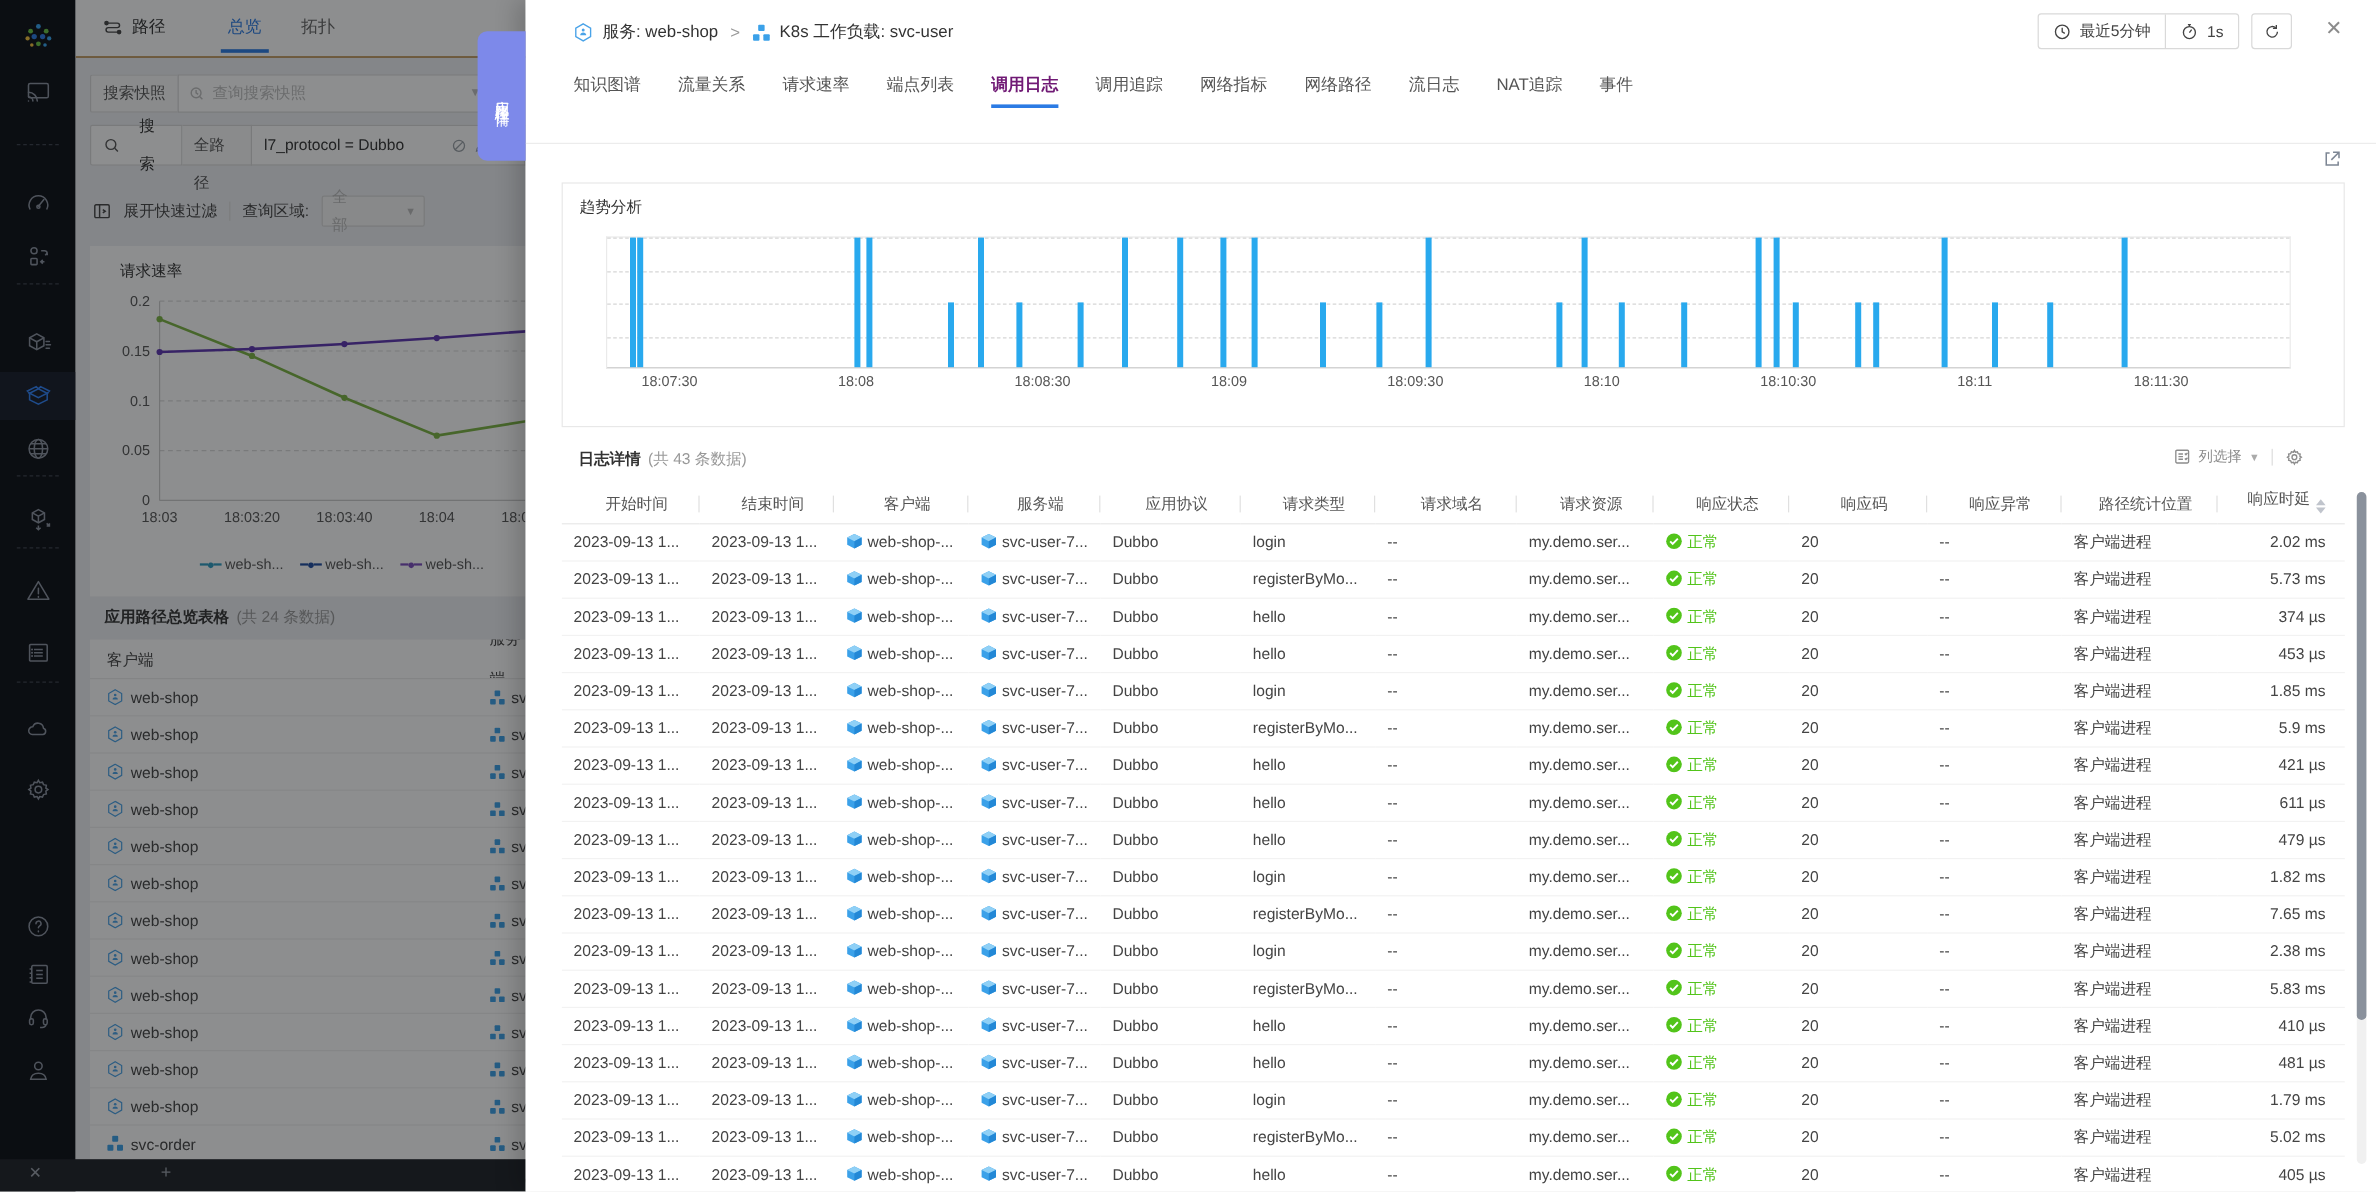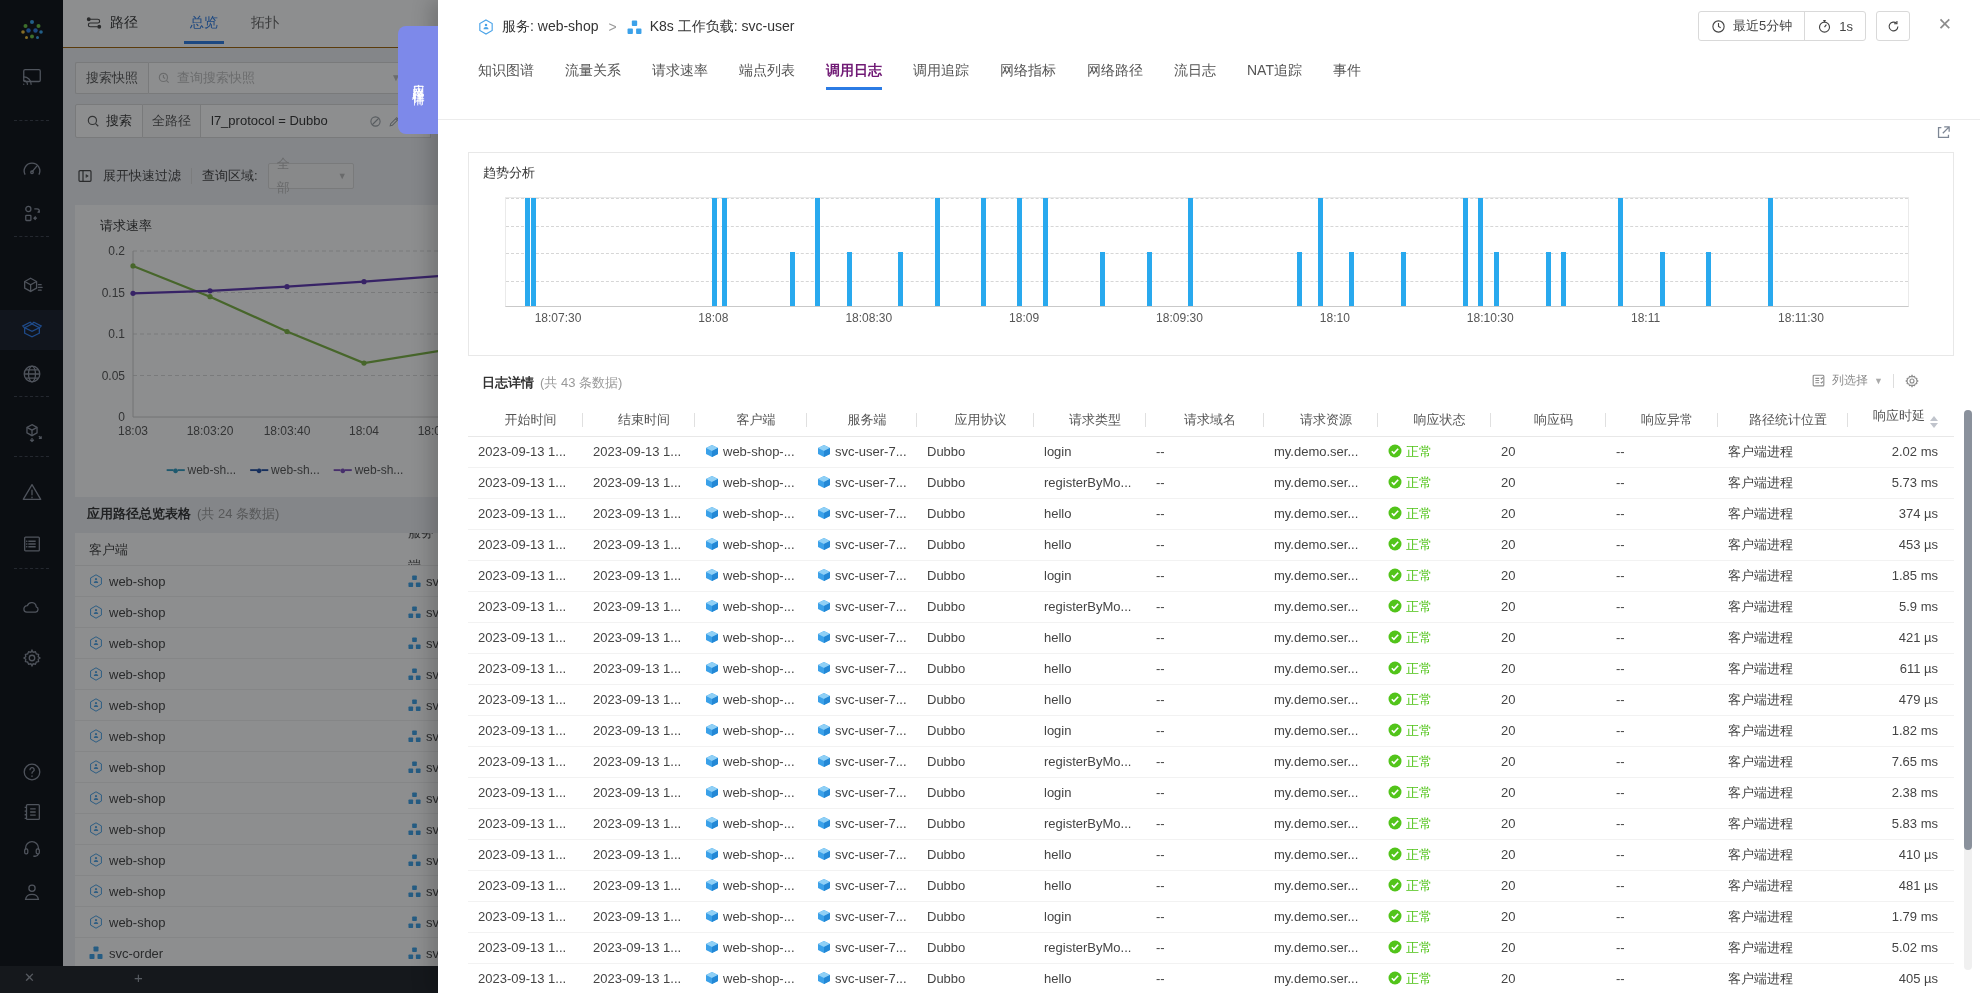--- a/index.html
+++ b/index.html
@@ -22,21 +22,21 @@
   .lp-tab { position:absolute; top:14px; font-size:14px; color:#666; }
   .lp-tab.active { color:#2b7be4; }
   .lp-tab.active::after { content:""; position:absolute; left:-6px; right:-6px; bottom:-12px; height:3px; background:#2b7be4; }
 
   .lp-row1 { position:absolute; left:12px; top:62px; height:32px; display:flex; }
   .lp-snap-label { height:32px; line-height:30px; padding:0 10px; border:1px solid #d9d9d9; border-right:none; background:#fafafa; color:#555; border-radius:2px 0 0 2px; }
   .lp-snap-input { width:262px; height:32px; line-height:30px; border:1px solid #d9d9d9; border-radius:0 2px 2px 0; background:#fff; color:#bfbfbf; padding:0 8px; display:flex; align-items:center; gap:6px; }
   .lp-snap-input .chev { margin-left:auto; color:#bfbfbf; font-size:10px; }
 
   .lp-row2 { position:absolute; left:12px; top:104px; height:34px; display:flex; gap:0; }
-  .lp-search-btn { height:34px; line-height:32px; border:1px solid #d9d9d9; background:#fff; padding:14px 10px; display:flex; gap:6px; align-items:center; color:#333; border-radius:2px 0 0 2px; }
+  .lp-search-btn { height:34px; line-height:32px; border:1px solid #d9d9d9; background:#fff; padding:14px 10px; display:flex; gap:16px; align-items:center; color:#333; border-radius:2px 0 0 2px; }
   .lp-scope { height:34px; line-height:32px; border:1px solid #d9d9d9; border-left:none; background:#fafafa; padding:0 9px; color:#555; }
   .lp-filter { height:34px; line-height:32px; border:1px solid #d9d9d9; border-left:none; background:#fff; padding:0 10px; display:flex; gap:8px; align-items:center; width:230px; color:#333;justify-content:space-between; }
   .lp-filter .f-icons { display:flex; gap:6px; color:#9aa0a6; font-size:12px; }
 
   .lp-row3 { position:absolute; left:14px; top:163px; height:26px; display:flex; align-items:center; gap:10px; color:#444; }
   .lp-region-dd { height:26px; line-height:24px; border:1px solid #d9d9d9; background:#f5f5f5; color:#bbb; padding:0 8px; border-radius:2px; width:86px; display:flex; align-items:center;gap:48px; }
   .lp-region-dd .chev { margin-left:auto; font-size:9px; }
   .lp-vdiv { width:1px; height:16px; background:#ddd; }
 
   #rate-card { position:absolute; left:12px; top:205px; width:363px; height:292px; background:#fff; overflow:hidden; }

